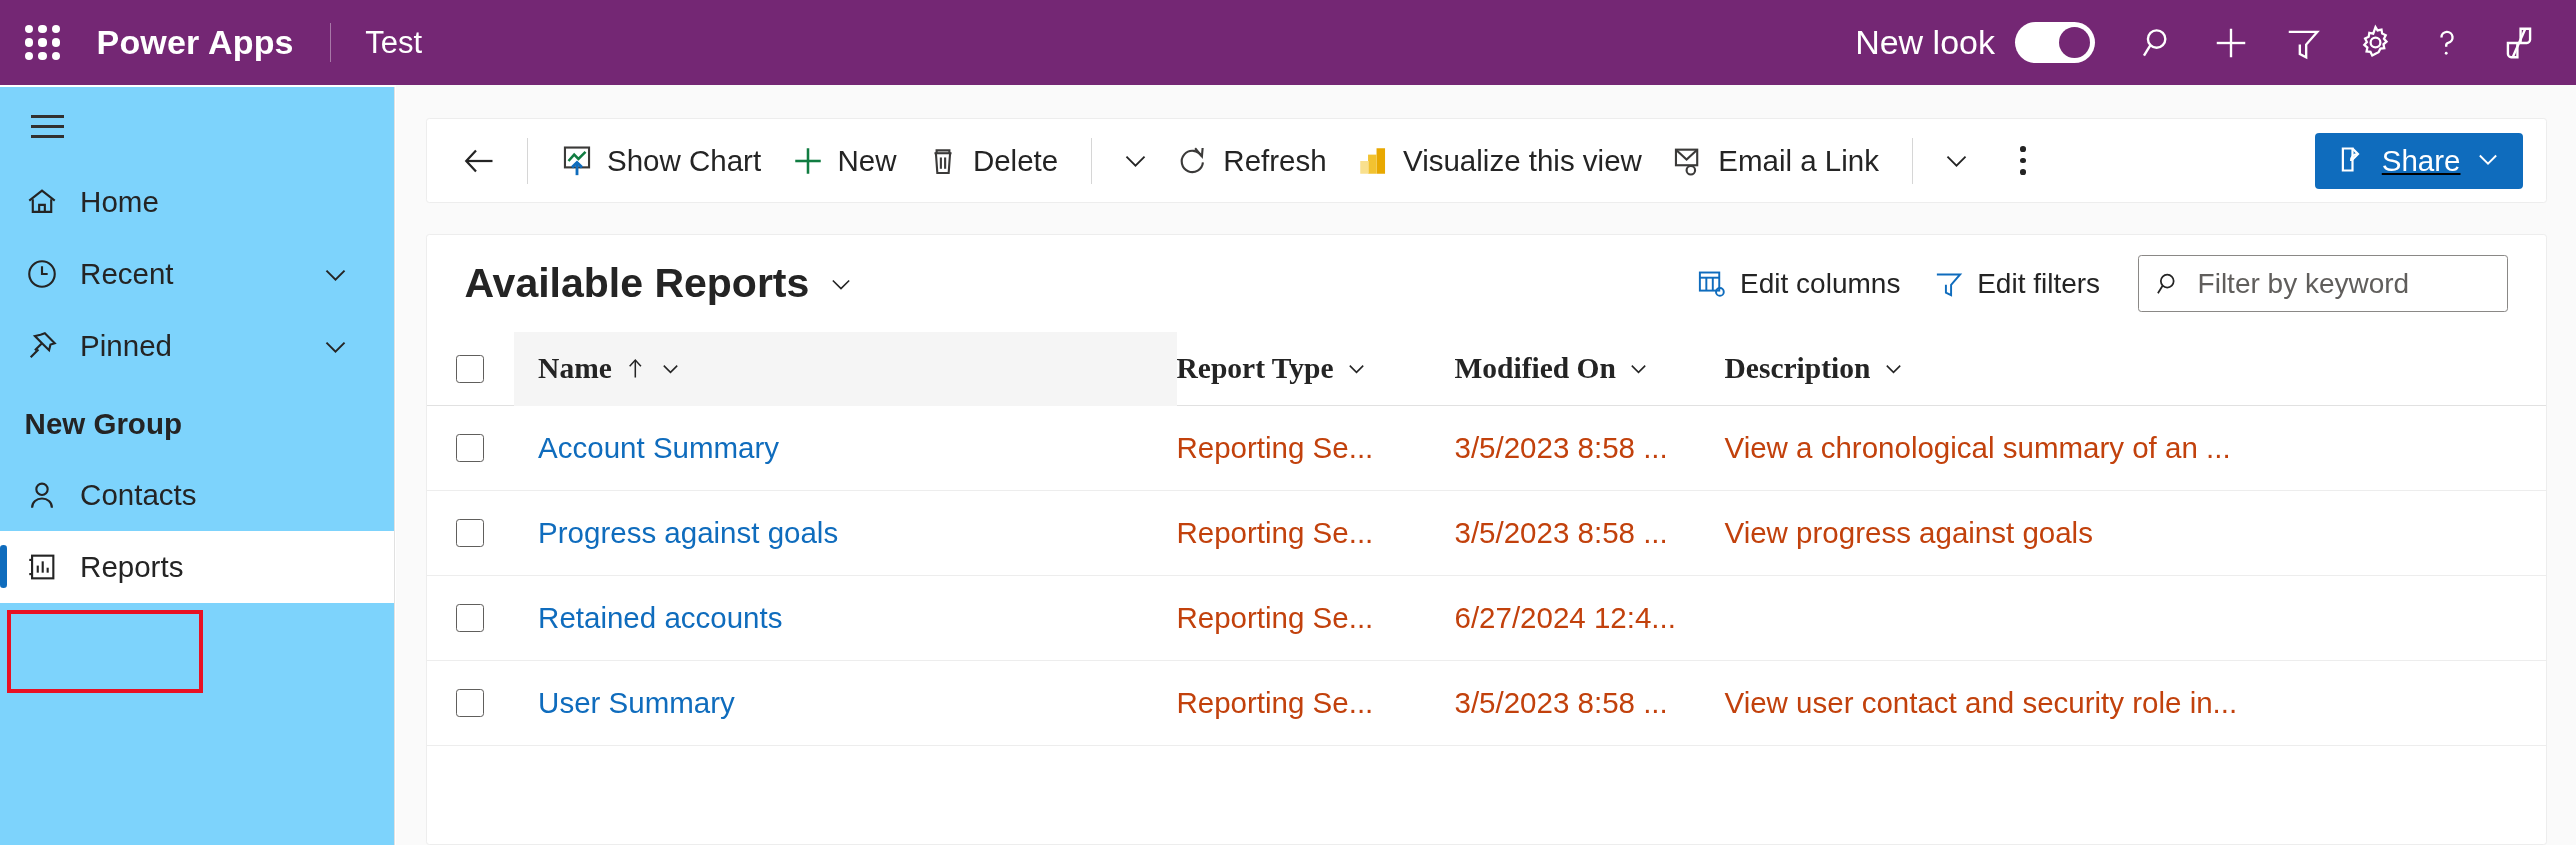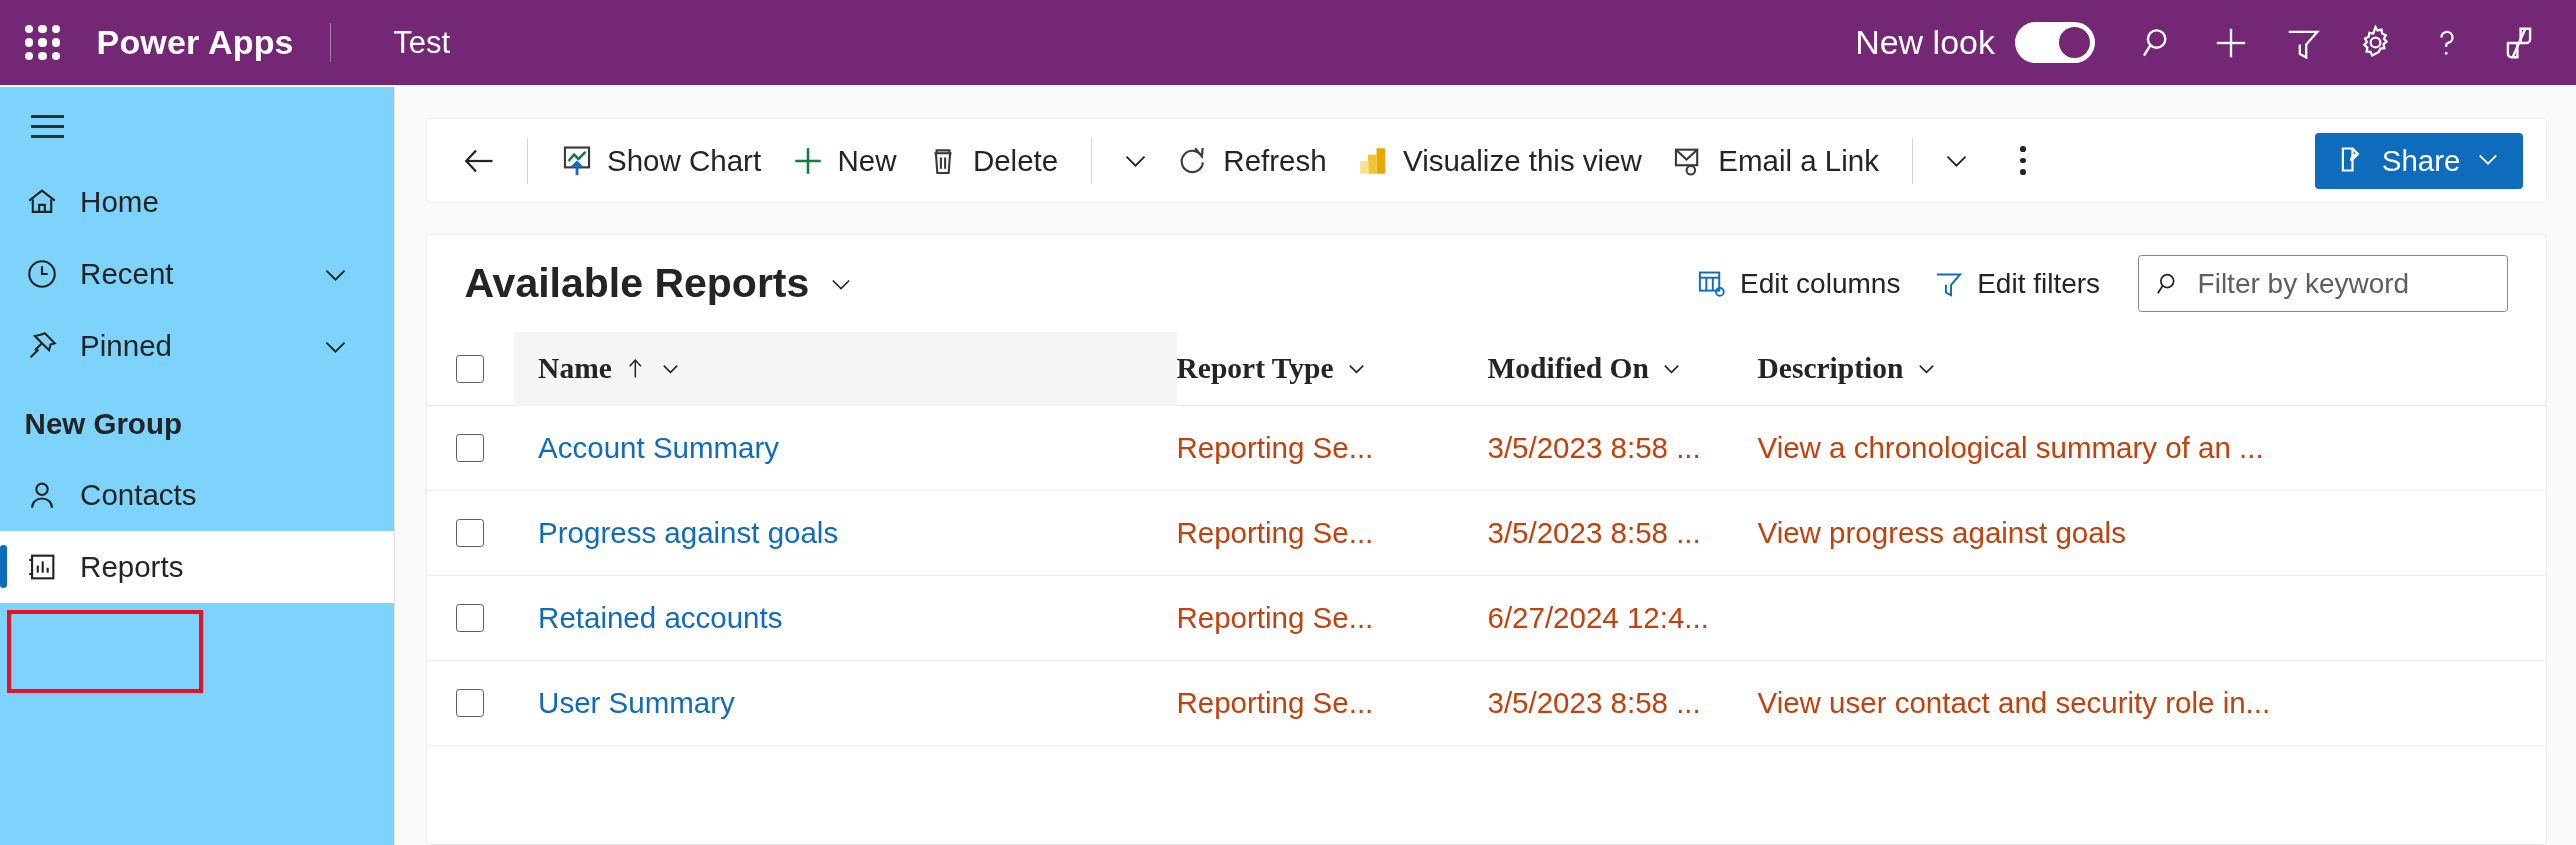--- a/index.html
+++ b/index.html
@@ -29,21 +29,21 @@
   }
   .waffle-grid i { display: block; width: 8.2px; height: 8.2px; border-radius: 50%; background: #ffffff; }
   #brand-name {
     color: #ffffff; font-size: 34px; font-weight: 600;
     margin-left: 11.5px; letter-spacing: 0.2px; white-space: nowrap;
   }
   #header-divider {
     width: 1.6px; height: 39px; background: #a878a8;
     margin: 0 34px 0 36px;
   }
-  #app-name { color: #ffffff; font-size: 31px; font-weight: 400; white-space: nowrap; margin-left: 28px; }
+  #app-name { color: #ffffff; font-size: 31px; font-weight: 400; white-space: nowrap; }
 
   #header-right {
     margin-left: auto; display: flex; align-items: center; height: 85px;
     padding-right: 21px;
   }
   #new-look-label { color: #ffffff; font-size: 34px; margin-right: 20px; white-space: nowrap; }
   #new-look-toggle {
     width: 80px; height: 41px; border-radius: 20.5px; background: #ffffff;
     position: relative; cursor: pointer; margin-right: 28px;
   }
@@ -136,21 +136,21 @@
     justify-content: center; cursor: pointer;
   }
   #overflow-button {
     width: 52px; height: 57px; display: flex; flex-direction: column;
     align-items: center; justify-content: center; gap: 5.7px; cursor: pointer;
     margin-left: 14.7px;
   }
   #overflow-button i { width: 5.7px; height: 5.7px; border-radius: 50%; background: #242424; display: block; }
   #share-button {
     margin-left: auto; height: 56px; background: #0f6cbd; border-radius: 4.1px;
-    display: flex; align-items: center; padding: 0 21px; cursor: pointer;
+    display: flex; align-items: center; padding: 0 21px; cursor: pointer; text-decoration: underline;
   }
   #share-button .cmd-txt { color: #ffffff; font-size: 29.5px; }
   #share-button .cmd-ico { margin-right: 13px; }
 
   
   #list-card {
     position: absolute; left: 29.5px; top: 149px;
     width: 2121px; height: 611px;
     background: #ffffff; border: 0.8px solid #ededed; border-radius: 3.3px;
   }
@@ -185,21 +185,21 @@
   .col-check {
     width: 87px; min-width: 87px;
     display: flex; align-items: center; justify-content: center;
   }
   .cb {
     width: 28px; height: 28px; border: 1.6px solid #605e5c;
     border-radius: 3.3px; background: #ffffff; cursor: pointer;
   }
   .col-name { width: 663px; min-width: 663px; padding-left: 24.6px; }
   .col-type { width: 278px; min-width: 278px; }
-  .col-modified { width: 270px; min-width: 270px; margin-left: 33px; }
+  .col-modified { width: 270px; min-width: 270px; }
   .col-desc { flex: 1; padding-right: 24.6px; }
 
   #grid-header .col-name { background: #f5f5f5; height: 74px; display: flex; align-items: center; }
   #grid-header .hdr-cell { display: flex; align-items: center; cursor: pointer; }
   .hdr-txt { font-size: 29.5px; font-weight: 600; color: #242424; white-space: nowrap; }
   .hdr-sort { margin-left: 11.5px; display: flex; align-items: center; }
   .hdr-chev { margin-left: 11.5px; display: flex; align-items: center; }
   #grid-header .col-type, #grid-header .col-modified, #grid-header .col-desc {
     height: 74px; display: flex; align-items: center;
   }

